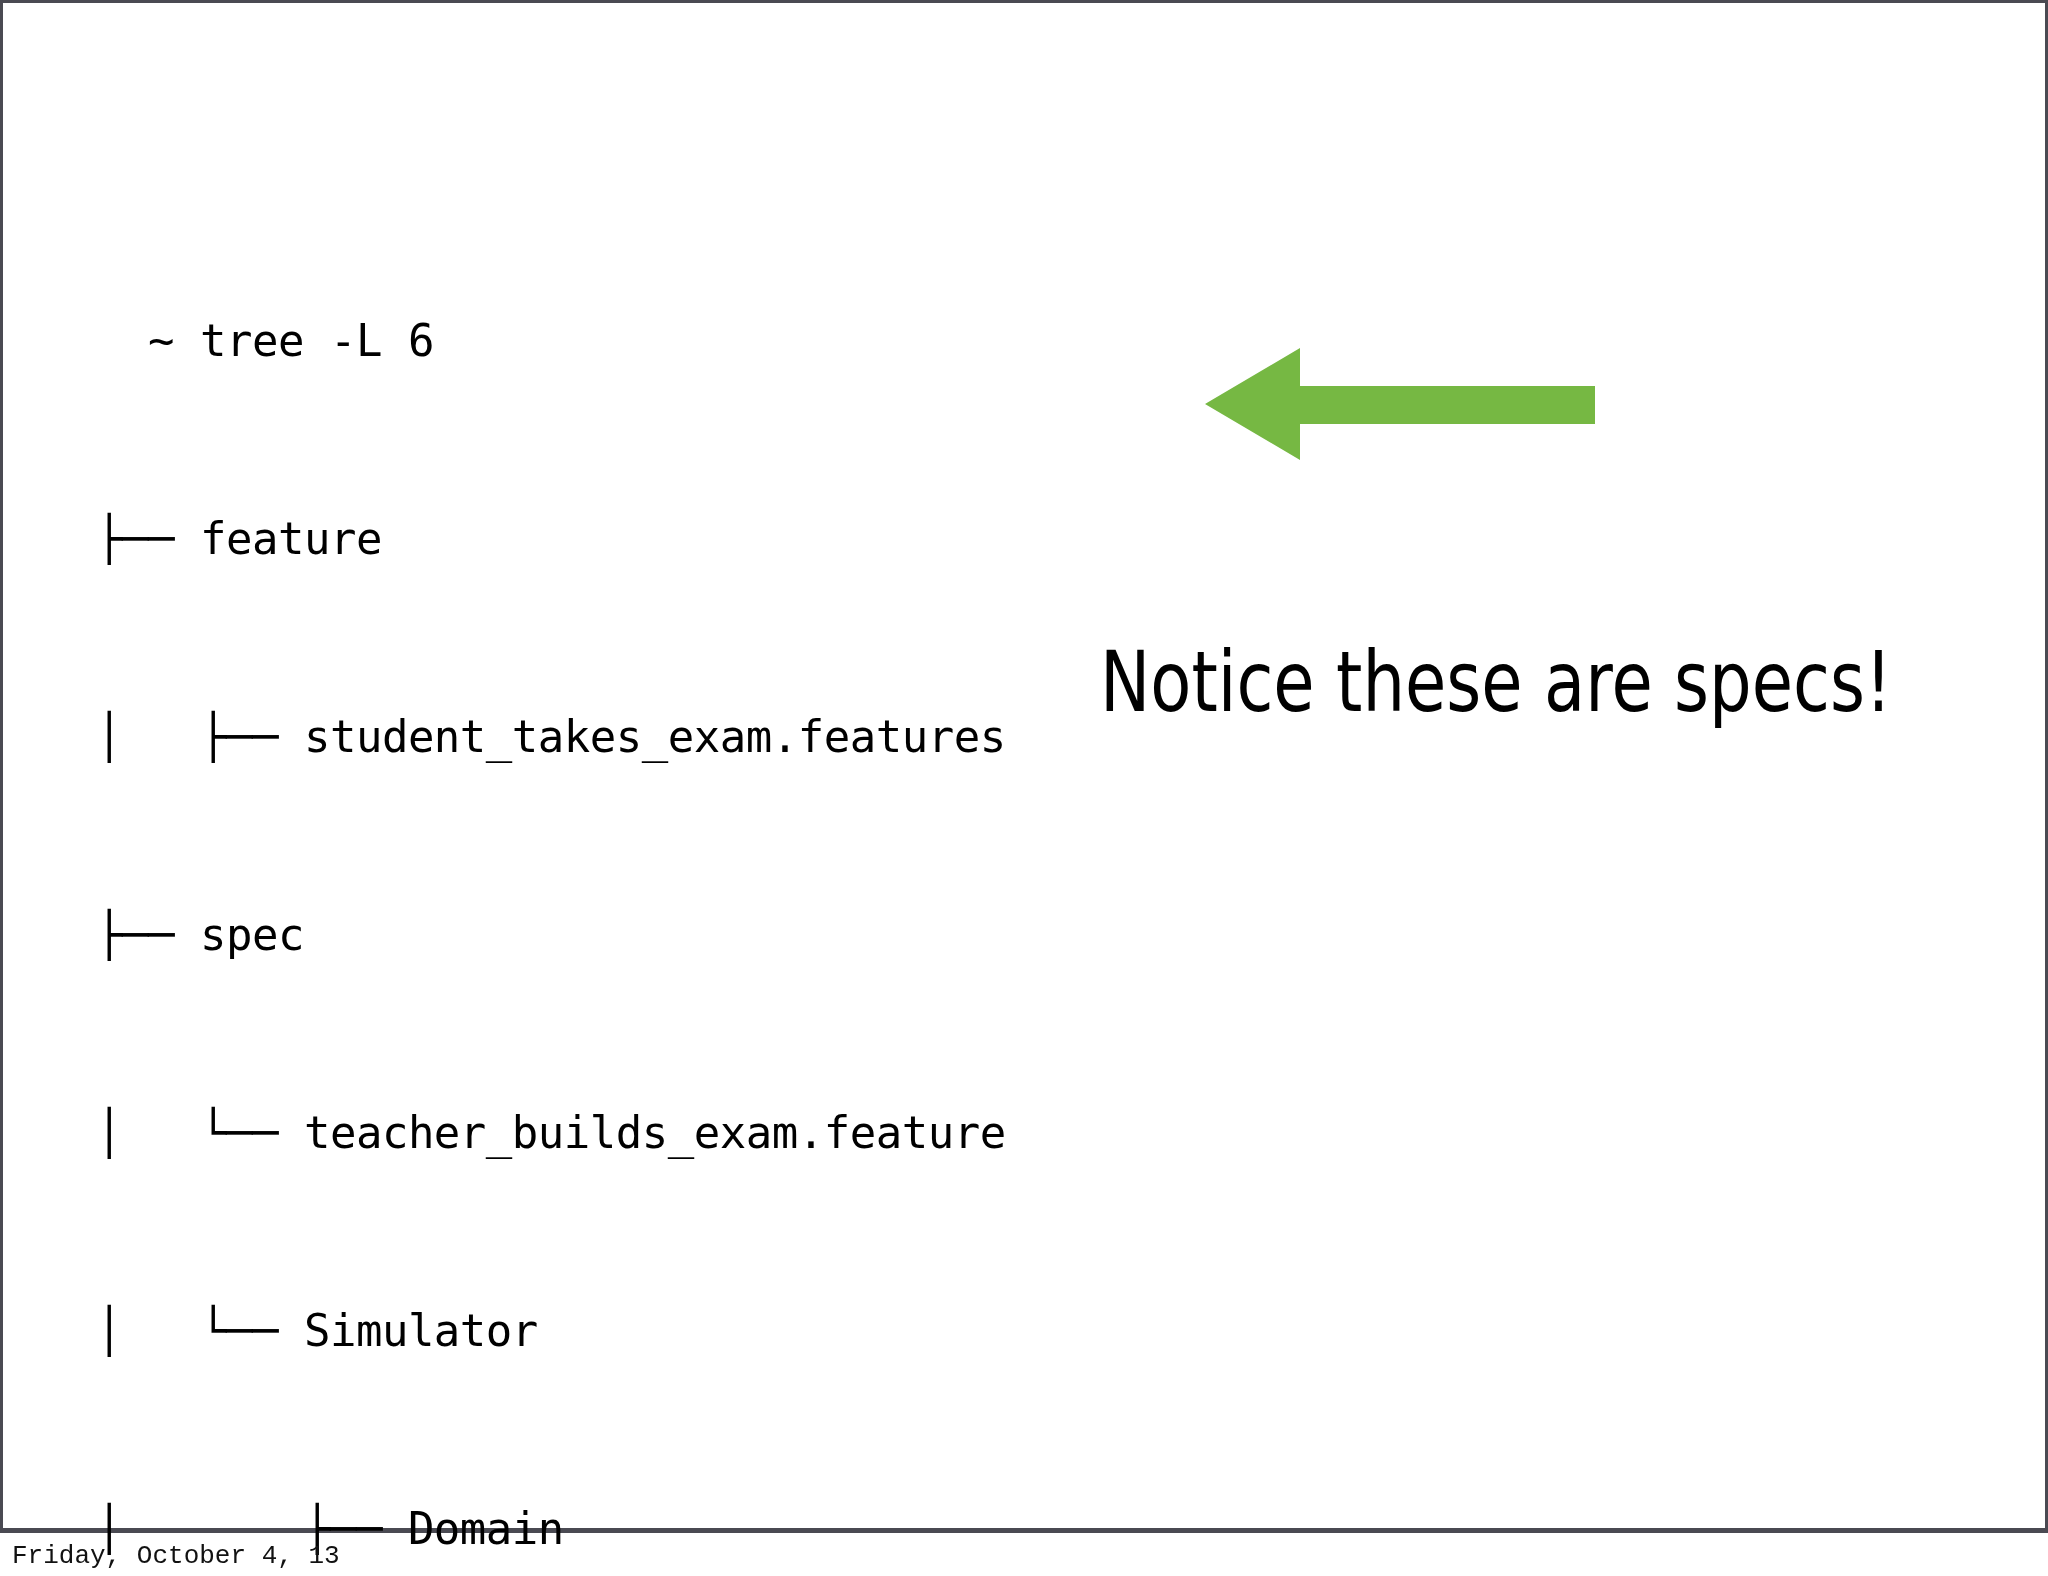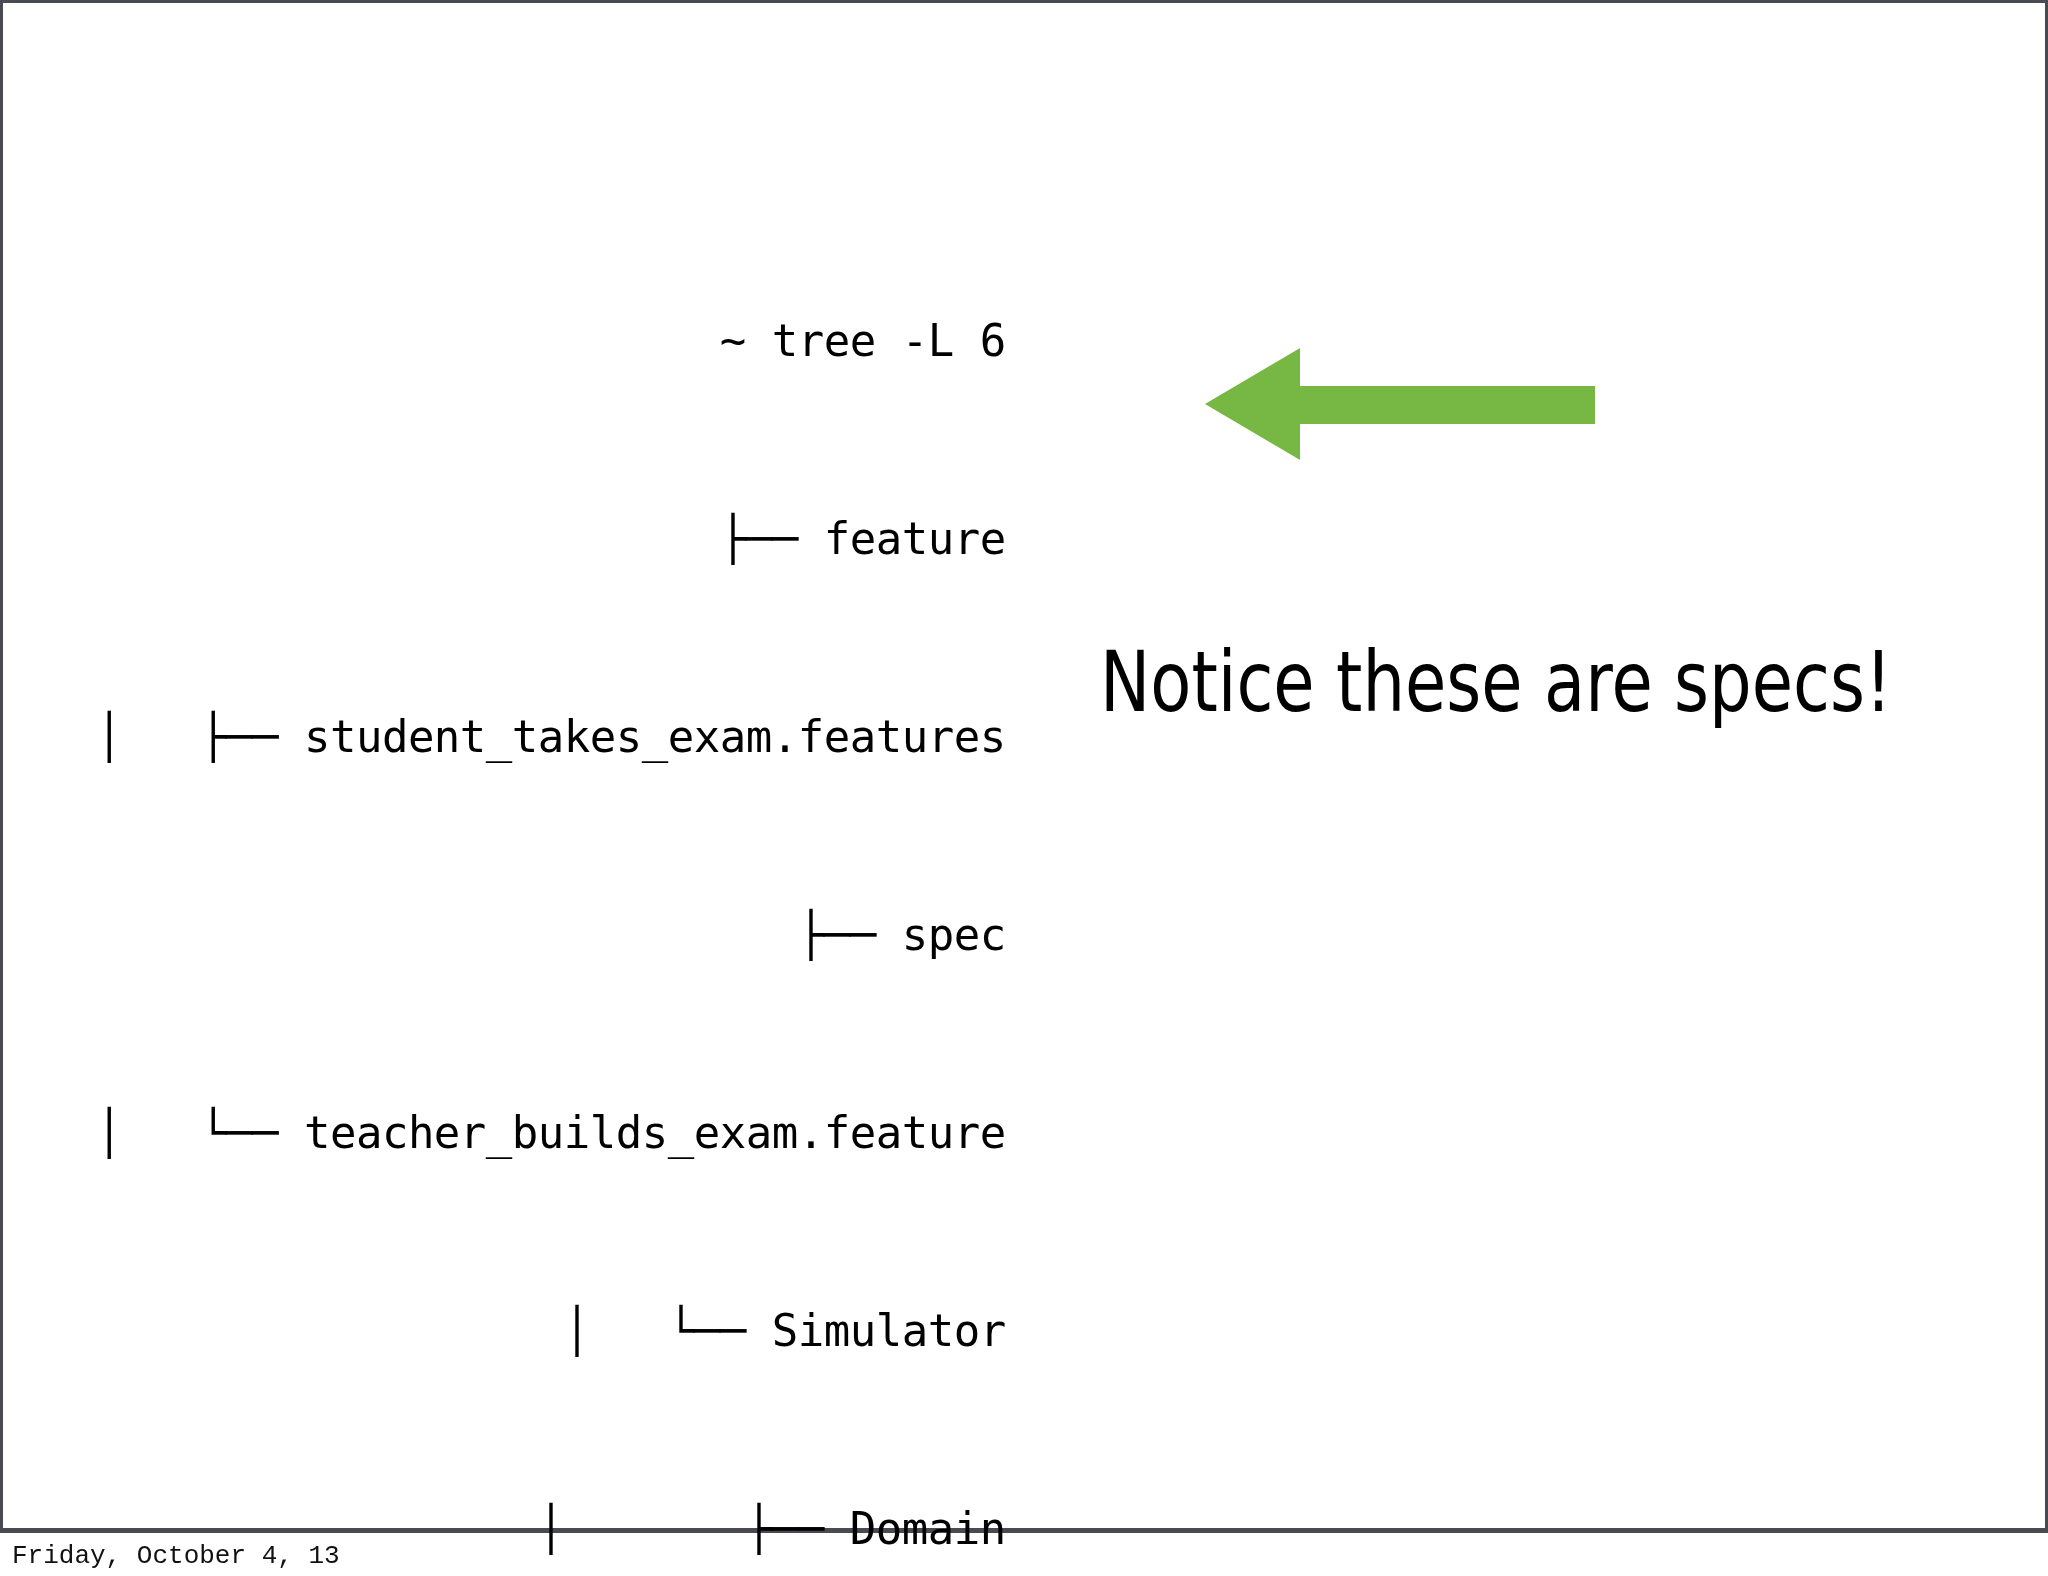--- a/index.html
+++ b/index.html
@@ -43,21 +43,20 @@
     line-height: 66px;
     letter-spacing: -0.5px;
     color: #000000;
     white-space: pre;
     font-weight: 400;
   }
   .tree-line {
     display: block;
     height: 66px;
     white-space: pre;
-    text-align: right;
   }
 
   
   .callout-arrow {
     position: absolute;
     left: 1205px;
     top: 342px;
     width: 390px;
     height: 124px;
   }

